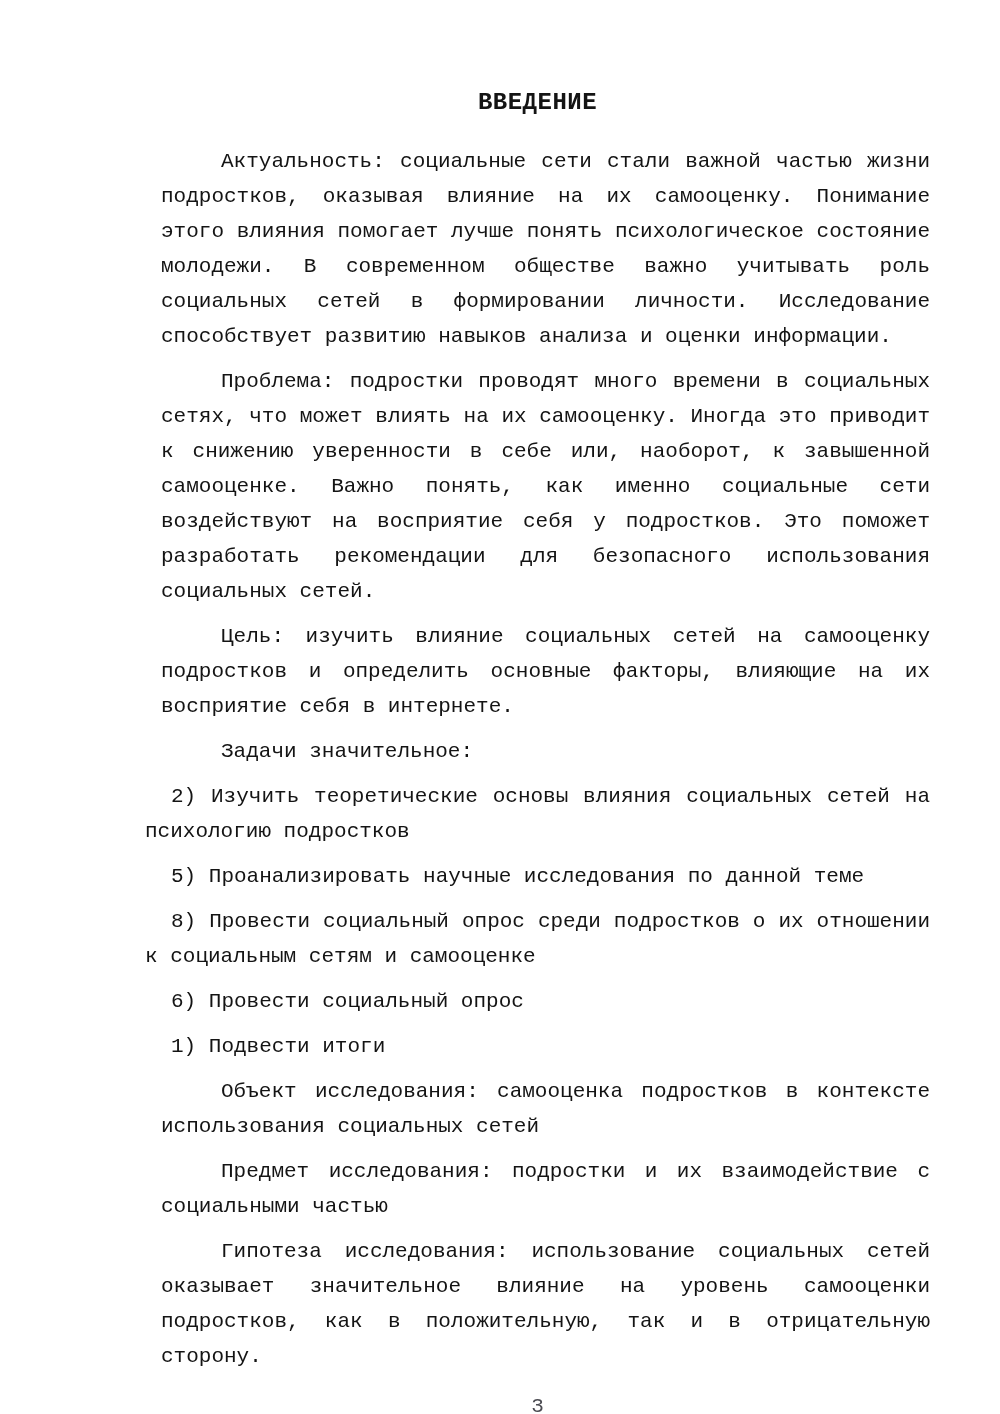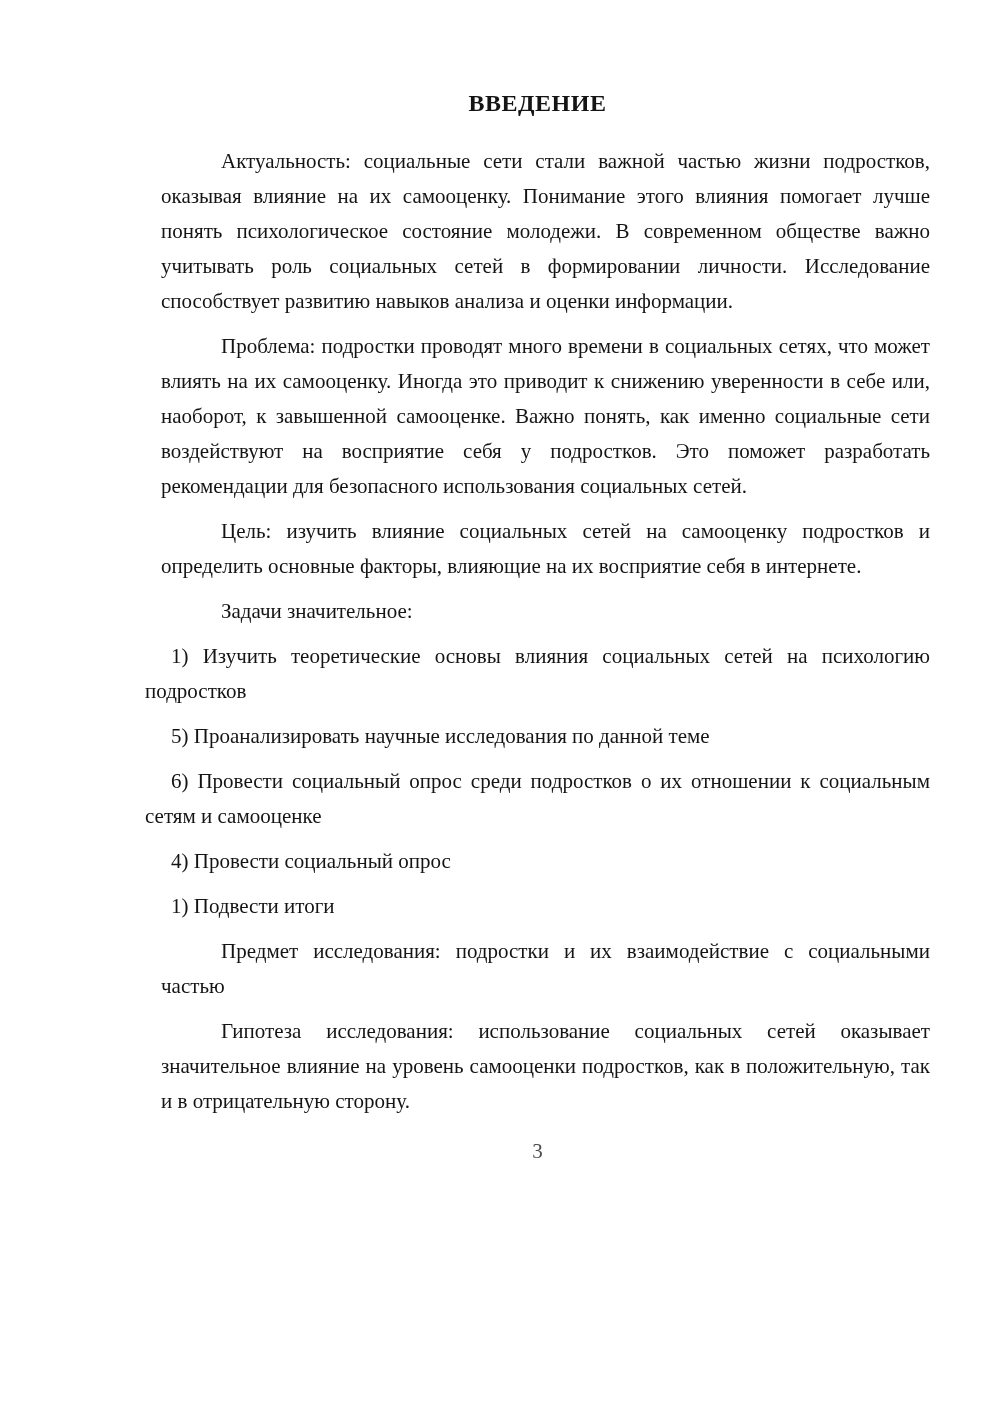--- a/index.html
+++ b/index.html
@@ -8,21 +8,21 @@
     background: #ffffff;
   }
   .page {
     position: relative;
     width: 1000px;
     height: 1414px;
     margin: 0 auto;
     background: #ffffff;
     box-sizing: border-box;
     padding: 88px 70px 0 145px;
-    font-family: Liberation Serif, serif;
+    font-family: Liberation Mono, monospace;
     font-size: 21px;
     line-height: 35px;
     color: #141414;
     overflow: hidden;
   }
   .doc-title {
     font-size: 24px;
     font-weight: bold;
     text-align: center;
     margin: 0 0 26px 0;
@@ -58,30 +58,31 @@
   <h1 class="doc-title">ВВЕДЕНИЕ</h1>
 
   <p class="para">Актуальность: социальные сети стали важной частью жизни подростков, оказывая влияние на их самооценку. Понимание этого влияния помогает лучше понять психологическое состояние молодежи. В современном обществе важно учитывать роль социальных сетей в формировании личности. Исследование способствует развитию навыков анализа и оценки информации.</p>
 
   <p class="para">Проблема: подростки проводят много времени в социальных сетях, что может влиять на их самооценку. Иногда это приводит к снижению уверенности в себе или, наоборот, к завышенной самооценке. Важно понять, как именно социальные сети воздействуют на восприятие себя у подростков. Это поможет разработать рекомендации для безопасного использования социальных сетей.</p>
 
   <p class="para">Цель: изучить влияние социальных сетей на самооценку подростков и определить основные факторы, влияющие на их восприятие себя в интернете.</p>
 
   <p class="para">Задачи значительное:</p>
 
-  <p class="list-item">1) Изучить теоретические основы влияния социальных сетей на психологию подростков</p>
+  <p class="list-item">2) Изучить теоретические основы влияния социальных сетей на психологию подростков</p>
 
   <p class="list-item">5) Проанализировать научные исследования по данной теме</p>
 
-  <p class="list-item">6) Провести социальный опрос среди подростков о их отношении к социальным сетям и самооценке</p>
+  <p class="list-item">8) Провести социальный опрос среди подростков о их отношении к социальным сетям и самооценке</p>
 
-  <p class="list-item">4) Провести социальный опрос</p>
+  <p class="list-item">6) Провести социальный опрос</p>
 
   <p class="list-item">1) Подвести итоги</p>
 
+  <p class="para">Объект исследования: самооценка подростков в контексте использования социальных сетей</p>
 
   <p class="para">Предмет исследования: подростки и их взаимодействие с социальными частью</p>
 
   <p class="para">Гипотеза исследования: использование социальных сетей оказывает значительное влияние на уровень самооценки подростков, как в положительную, так и в отрицательную сторону.</p>
 
   <div class="page-number">3</div>
 
 </div>
 
 </body></html>

